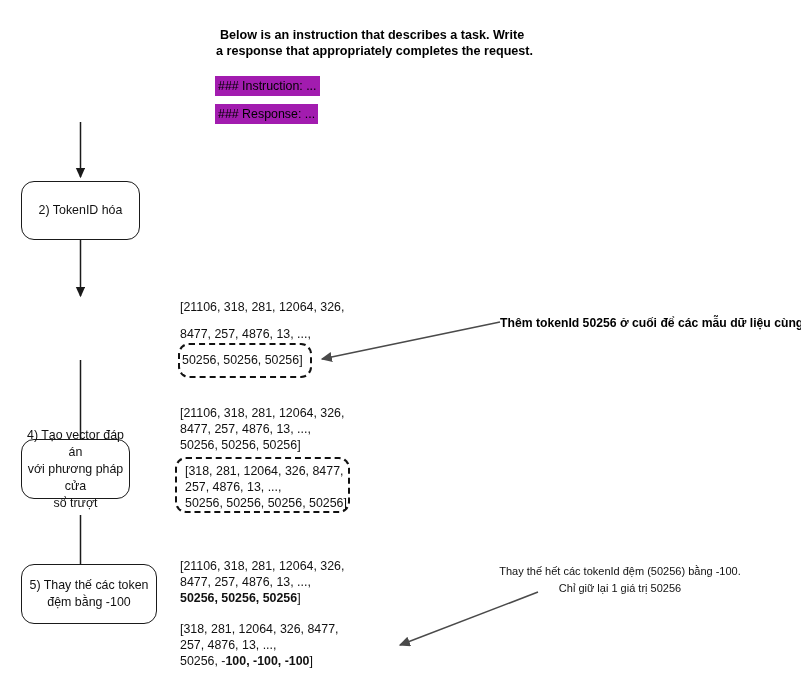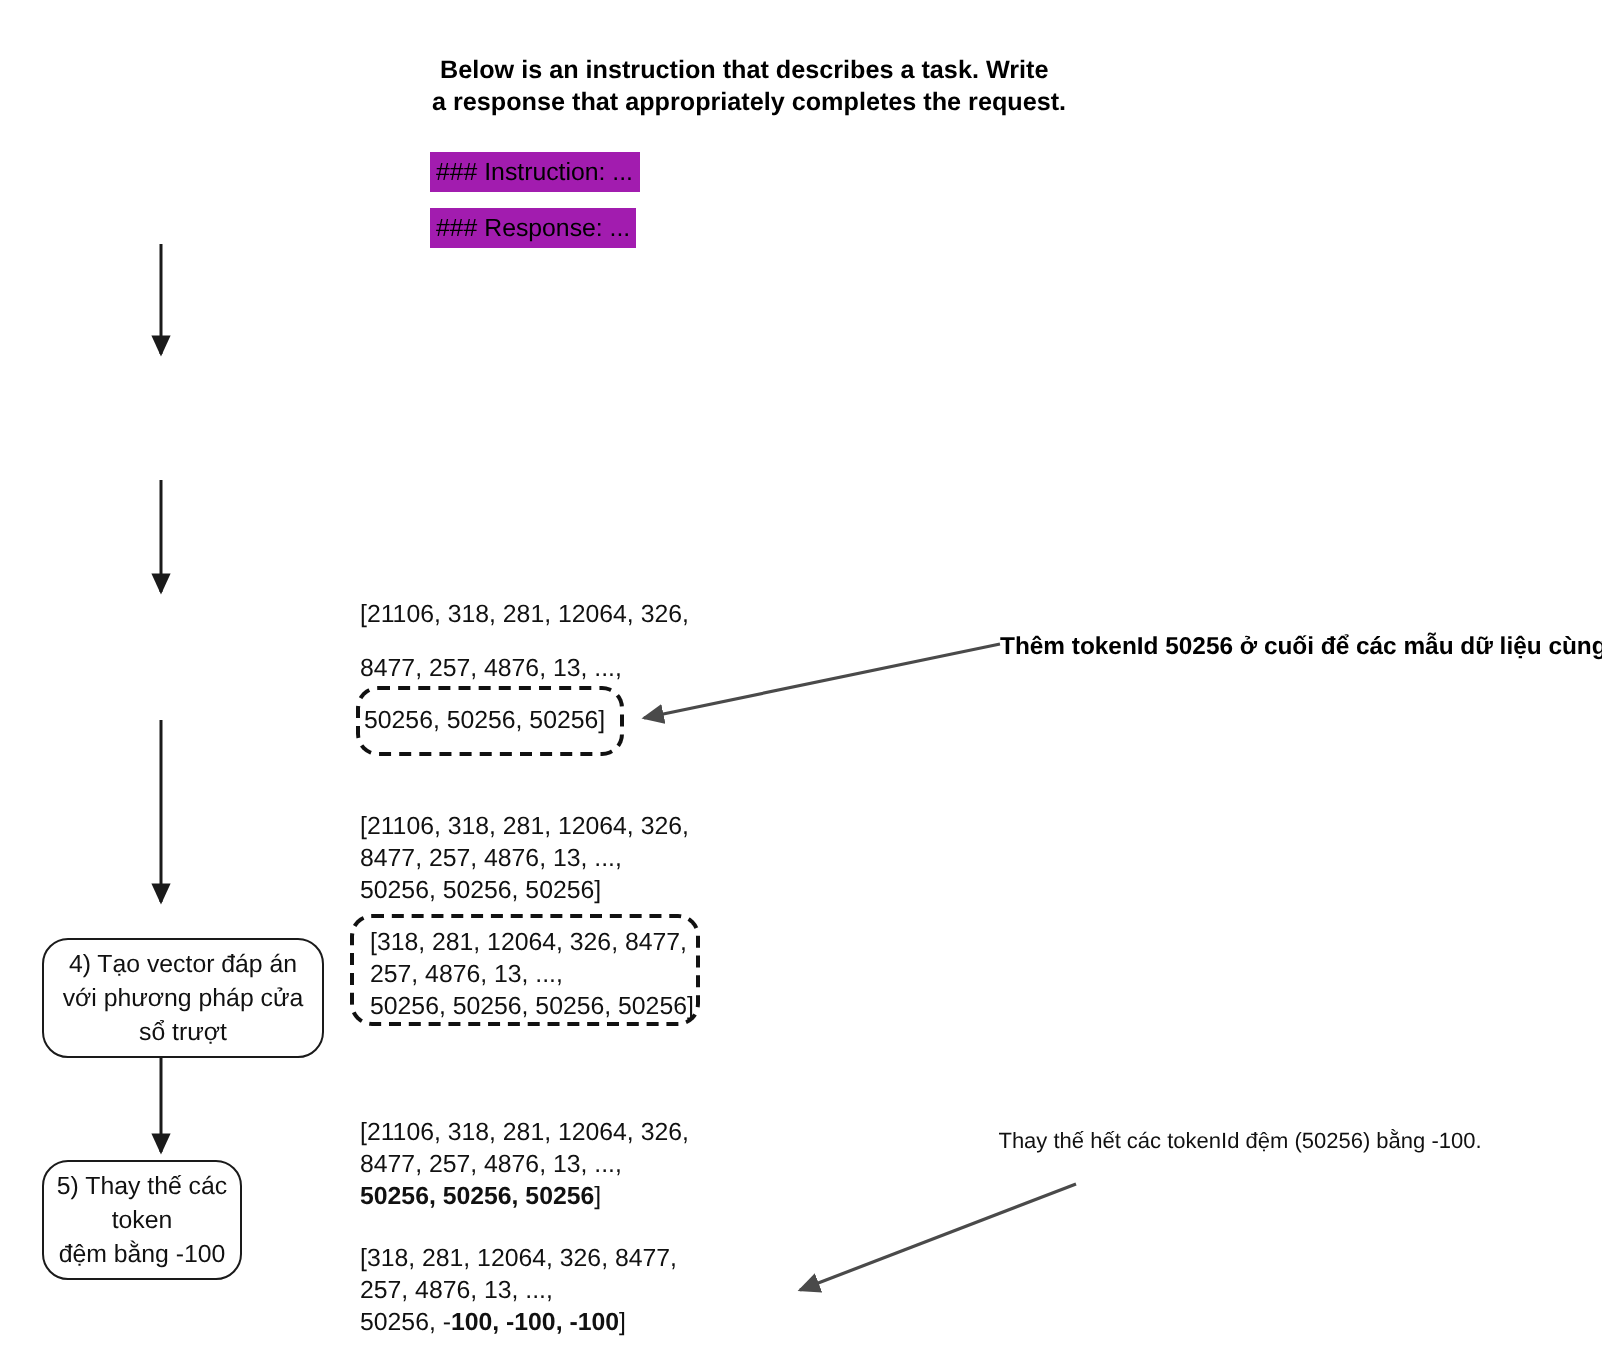--- a/index.html
+++ b/index.html
@@ -126,29 +126,32 @@
     <line x1="538" y1="592" x2="400" y2="645" stroke="#4a4a4a" stroke-width="1.6" marker-end="url(#ah2)"></line>
   </svg>
 
   <div class="hdr" style="left:186px; top:27px;padding-left:34px;">Below is an instruction that describes a task. Write</div>
   <div class="hdr" style="left:188px; top:43px;margin-left:28px;">a response that appropriately completes the request.</div>
 
   <div class="tagline" style="left:179px; top:76px;">### Instruction: ...</div>
   <div class="tagline" style="left:179px; top:104px;">### Response: ...</div>
 
 
+  <div class="node" style="left:21px; top:181px; width:119px; height:59px;">
+    <span style="white-space:pre-line;">2) TokenID hóa</span>
+  </div>
 
 
-  <div class="node" style="left:21px; top:469px; width:141px; height:60px;">
+  <div class="node" style="left:21px; top:439px; width:109px; height:60px;">
     <span style="white-space:pre-line;">4) Tạo vector đáp án
 với phương pháp cửa
 sổ trượt</span>
   </div>
 
-  <div class="node" style="left:21px; top:580px; width:100px; height:60px;align-items:center;">
+  <div class="node" style="left:21px; top:564px; width:136px; height:60px;align-items:center;">
     <span style="white-space:pre-line;">5) Thay thế các token
 đệm bằng -100</span>
   </div>
 
 
   <div class="txt" style="left:180px; top:299px;">[21106, 318, 281, 12064, 326,</div>
   <div class="txt" style="left:180px; top:326px;">8477, 257, 4876, 13, ...,</div>
 
   <div class="dashed-box" style="left:178px; top:343px; width:134px; height:35px;"></div>
   <div class="txt" style="left:182px; top:352px;">50256, 50256, 50256]</div>
@@ -166,14 +169,15 @@
 
   <div class="txt" style="left:180px; top:558px;">[21106, 318, 281, 12064, 326,</div>
   <div class="txt" style="left:180px; top:574px;">8477, 257, 4876, 13, ...,</div>
   <div class="txt listline" style="left:180px; top:590px;"><b>50256, 50256, 50256</b><span>]</span></div>
 
   <div class="txt" style="left:180px; top:621px;">[318, 281, 12064, 326, 8477,</div>
   <div class="txt" style="left:180px; top:637px;">257, 4876, 13, ...,</div>
   <div class="txt listline" style="left:180px; top:653px;"><span>50256, -</span><b>100, -100, -100</b><span>]</span></div>
 
   <div class="note-plain" style="left:455px; top:563px; width:330px;">Thay thế hết các tokenId đệm (50256) bằng -100.</div>
+  <div class="note-plain" style="left:455px; top:580px; width:330px;">Chỉ giữ lại 1 giá trị 50256</div>
 
 </div>
 
 </body></html>

